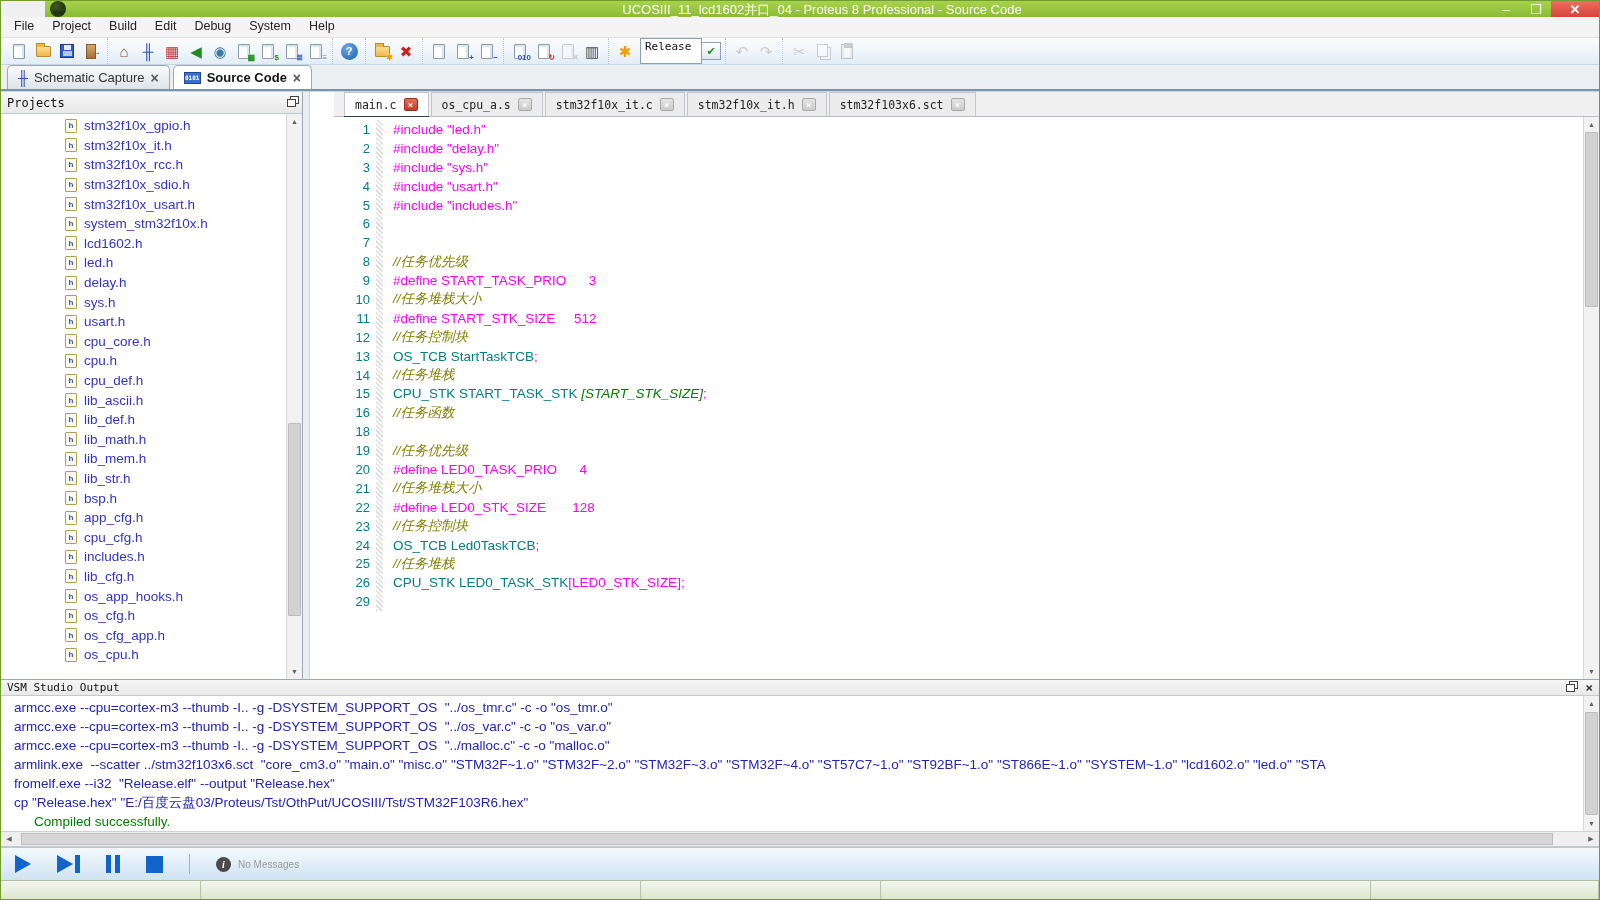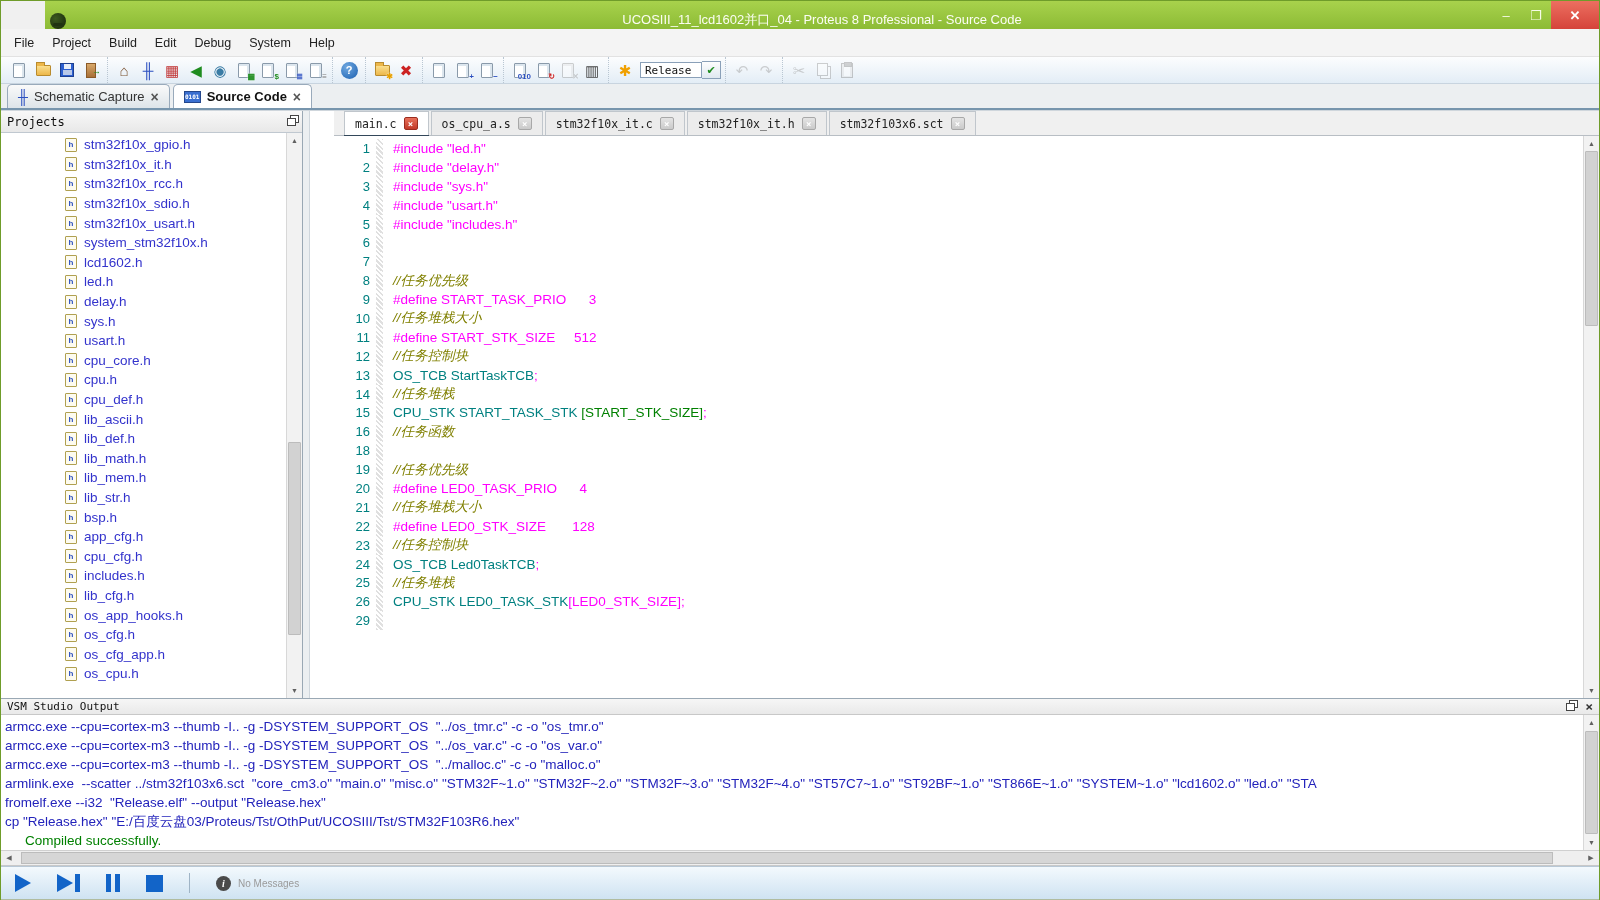--- a/index.html
+++ b/index.html
@@ -1,30 +1,30 @@
 <!DOCTYPE html>
 <html style="--c-pp: #ff00ff; --c-cmt: #808000; --c-id: #008080; --c-kw: #0000ff; --c-br: #008000; --c-out: #2323bb; --c-ok: #008000;"><head>
 <meta charset="utf-8">
 <style>
   * { margin:0; padding:0; box-sizing:border-box; }
   html,body { width:1600px; height:900px; overflow:hidden; }
   body { font-family:"Liberation Sans", sans-serif; background:#f0f0f0; }
   .window { width:1600px; height:900px; border:1px solid #6f9c2a; display:flex; flex-direction:column; background:#f0f0f0; }
 
   
-  .titlebar { height:28px; background:linear-gradient(#a8d24c, #8cbb35); display:flex; align-items:flex-end; position:relative; flex:0 0 auto;margin-left:44px; }
+  .titlebar { height:16px; background:linear-gradient(#a8d24c, #8cbb35); display:flex; align-items:flex-start; position:relative; flex:0 0 auto;margin-left:44px; }
   .app-logo { width:16px; height:16px; margin-left:5px; border-radius:50%; background:radial-gradient(circle at 35% 35%, #3c5a20, #16240a); position:relative; }
   .app-logo::after { content:""; position:absolute; left:3px; top:10px; width:10px; height:3px; background:#203312; border-radius:2px; }
   .title-text { position:absolute; left:0; right:0; text-align:center; color:#fbfdf3; font-size:13px; }
   .win-controls { margin-left:auto; display:flex; height:100%; align-items:stretch; }
   .win-btn { width:30px; display:flex; align-items:center; justify-content:center; color:#f6fbe8; font-size:13px; cursor:default; }
   .win-btn.close { width:48px; background:linear-gradient(#ec6f60,#d5433a); color:#fff; font-weight:bold; }
 
   
-  .menubar { height:28px; background:#f4f4f4; border-bottom:1px solid #e2e2e2; display:flex; align-items:center; padding-left:4px; flex:0 0 auto; }
+  .menubar { height:21px; background:#f4f4f4; border-bottom:1px solid #e2e2e2; display:flex; padding-left:4px; flex:0 0 auto; }
   .menu-item { padding:2px 9px; font-size:12.5px; color:#222; }
 
   
   .toolbar { height:27px; background:linear-gradient(#fcfdfe,#e3edf6); border-bottom:1px solid #c8d4df; display:flex; align-items:center; padding-left:2px; flex:0 0 auto; }
   .tb-group { display:flex; align-items:center; height:100%; padding:0 4px; border-left:1px dotted #b9c6d2; }
   .tb-group:first-child { border-left:none; }
   .tb-btn { width:24px; height:22px; display:flex; align-items:center; justify-content:center; position:relative; border-radius:2px; }
   .tb-btn.dis { opacity:.45; filter:grayscale(1); }
   .tb-glyph { font-size:15px; line-height:1; }
   .ov { position:absolute; right:1px; bottom:0; font-size:8px; font-weight:bold; line-height:1; text-shadow:0 0 2px #fff; }
@@ -35,21 +35,21 @@
   .shp-floppy::before { content:""; position:absolute; left:3px; top:0; width:7px; height:5px; background:#e8eef8; }
   .shp-floppy::after { content:""; position:absolute; left:2px; bottom:1px; width:9px; height:5px; background:#b8c8e8; }
   .shp-door { width:10px; height:15px; background:linear-gradient(#d8a86a,#a87038); border:1px solid #8a5a28; position:relative; }
   .shp-door::after { content:"→"; position:absolute; right:-6px; top:2px; font-size:9px; color:#1f8c1f; font-weight:bold; }
   .shp-circle-help { width:17px; height:17px; border-radius:50%; background:radial-gradient(circle at 35% 30%, #6fa8e0, #1b5fb0); color:#fff; font-weight:bold; font-size:11px; display:flex; align-items:center; justify-content:center; }
   .shp-copy { width:11px; height:13px; background:#fff; border:1px solid #8a9aaa; box-shadow:3px 3px 0 -1px #fff, 3px 3px 0 0 #8a9aaa; margin:-2px 0 0 -2px; }
   .shp-paste { width:12px; height:15px; background:#e8e2cc; border:1px solid #9a8c5a; position:relative; }
   .shp-paste::before { content:""; position:absolute; left:2px; top:-2px; width:6px; height:3px; background:#b0a070; border:1px solid #9a8c5a; }
   .shp-paste::after { content:""; position:absolute; left:2px; top:3px; width:6px; height:9px; background:#fff; }
   .combo { display:flex; align-items:center; margin-left:3px; }
-  .combo-box { width:62px; height:16px; background:#fff; border:1px solid #8aa0b8; font-family:"DejaVu Sans Mono", monospace; font-size:11px; padding:1px 4px; color:#111; }
+  .combo-box { width:62px; height:26px; background:#fff; border:1px solid #8aa0b8; font-family:"DejaVu Sans Mono", monospace; font-size:11px; padding:1px 4px; color:#111; }
   .combo-btn { width:19px; height:18px; border:1px solid #8aa0b8; border-left:none; background:linear-gradient(#fdfdfd,#dfe8f0); color:#1f8c1f; font-size:11px; display:flex; align-items:center; justify-content:center; }
 
   
   .apptabs { height:26px; background:#eceff1; border-bottom:2px solid #7795ad; display:flex; align-items:flex-end; padding-left:6px; flex:0 0 auto; }
   .apptab { height:24px; display:flex; align-items:center; gap:6px; padding:0 10px; border:1px solid #9ab; border-bottom:none; border-radius:5px 5px 0 0; background:linear-gradient(#fafafa,#dde4e9); font-size:13px; color:#333; margin-right:3px; }
   .apptab.active { background:#fff; font-weight:bold; color:#111; }
   .apptab .tabx { color:#555; font-size:14px; font-weight:bold; }
   .ic-schem { color:#2b4fc0; font-size:14px; font-weight:bold; }
   .ic-srccode { width:17px; height:12px; background:#3a6fd0; border:1px solid #24478c; color:#fff; font-size:6px; font-family:"DejaVu Sans Mono",monospace; display:flex; align-items:center; justify-content:center; }
 
@@ -81,29 +81,29 @@
   .code-wrap { flex:1; display:flex; overflow:hidden; background:#fff; }
   .code { flex:1; padding-top:3px; overflow:hidden; }
   .code-line { height:18.9px; display:flex; align-items:center; }
   .gutter { width:42px; text-align:right; padding-right:6px; color:#008080; font-size:13px; flex:0 0 auto; }
   .hatch { width:7px; align-self:stretch; background:repeating-linear-gradient(45deg,#e0e0e0 0 1.5px,#ffffff 1.5px 3.5px); flex:0 0 auto; }
   .code-text { white-space:pre; font-size:13.5px; padding-left:10px; }
   .tk-pp { color:var(--c-pp,#ff00ff); }
   .tk-cmt { color:var(--c-cmt,#808000); font-style:italic; }
   .tk-id { color:var(--c-id,#008080); }
   .tk-kw { color:var(--c-kw,#0000ff); }
-  .tk-br { color:var(--c-br,#008000); }
+  .tk-br { color:var(--c-br,#008000);font-style:italic; }
   .tk-pun { color:var(--c-pp,#ff00ff); }
 
   
   .output-header { height:17px; background:linear-gradient(#f6f6f6,#e9e9e9); border-top:1px solid #9aa8b4; border-bottom:1px solid #c8c8c8; display:flex; align-items:center; padding:0 6px; font-family:"DejaVu Sans Mono", monospace; font-size:11px; color:#111; flex:0 0 auto; }
   .oh-icons { margin-left:auto; display:flex; align-items:center; gap:10px; }
   .oh-x { font-size:13px; font-weight:bold; color:#333; line-height:1; }
   .output-body { flex:0 0 136px; background:#fff; display:flex; overflow:hidden; border-bottom:1px solid #d0d0d0; }
-  .out-lines { flex:1; padding:2px 0 0 4px; overflow:hidden; }
+  .out-lines { flex:1; padding:2px 0 0 13px; overflow:hidden; }
   .out-line { white-space:pre; font-size:13.5px; line-height:19px; color:var(--c-out,#2323bb); }
   .out-line.green { color:var(--c-ok,#008000);margin-left:20px; }
   .hscroll { height:15px; background:#efefef; border-bottom:1px solid #c8c8c8; display:flex; align-items:center; flex:0 0 auto; }
   .hscroll .arr { width:16px; text-align:center; font-size:7px; color:#606060; }
   .hscroll .track { flex:1; height:100%; position:relative; }
   .hscroll .thumb { position:absolute; top:1px; bottom:1px; left:4px; right:30px; background:#d6d6d6; border:1px solid #bcbcbc; }
 
   
   .controls { height:33px; background:linear-gradient(#f3f9fd,#cfe3f2); border-top:1px solid #b8c8d6; display:flex; align-items:center; padding-left:14px; gap:26px; flex:0 0 auto; }
   .ctl { display:flex; align-items:center; }

